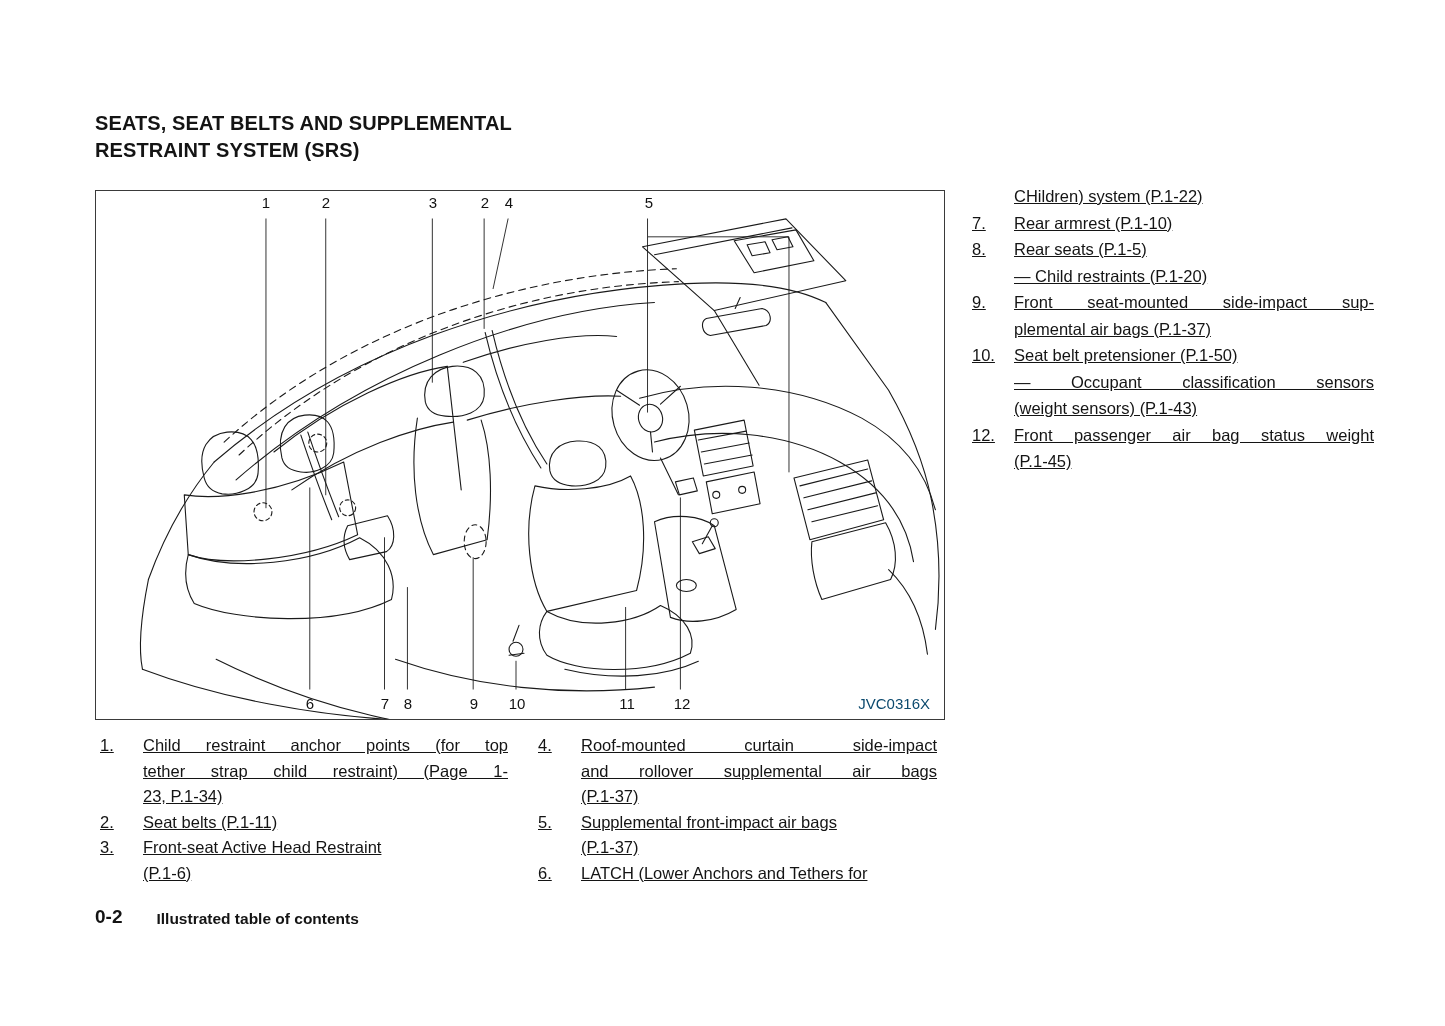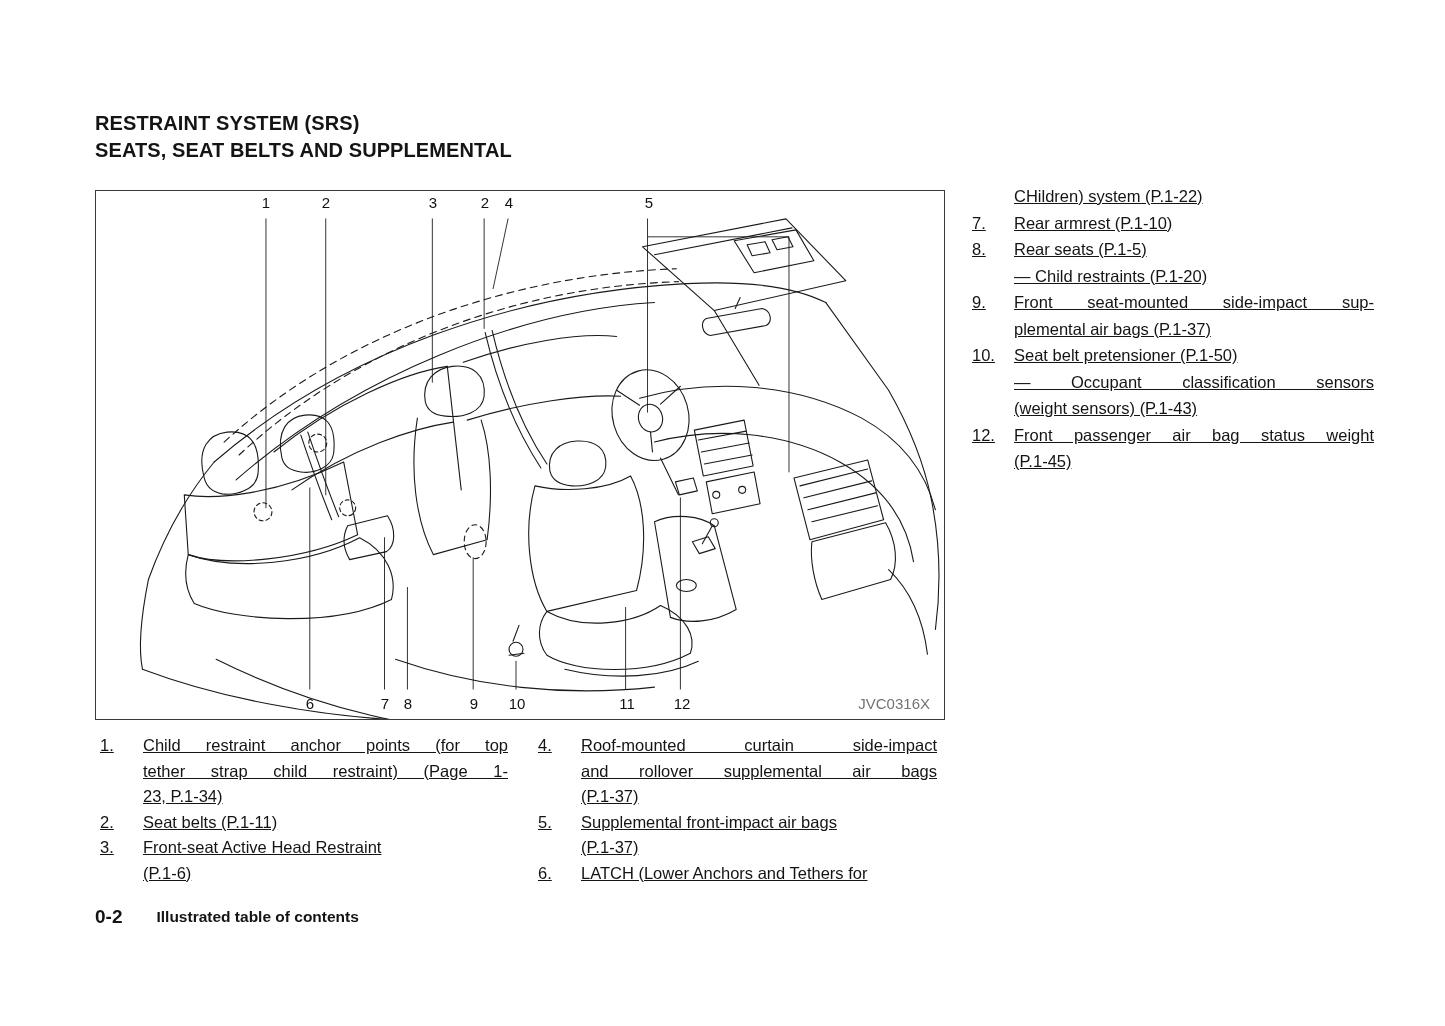--- a/index.html
+++ b/index.html
@@ -17,48 +17,48 @@
   }
   .figure {
     position:absolute; left:95px; top:190px; width:850px; height:530px;
     border:1px solid #3a3a3a; background:#fff;
   }
   .figure svg { position:absolute; left:0; top:0; width:100%; height:100%; }
   .callout {
     position:absolute; transform:translateX(-50%);
     font-size:15px; color:#111; line-height:1;
   }
-  .fig-code { position:absolute; right:14px; bottom:7px; font-size:15px; color:#737373; }
+  .fig-code { position:absolute; right:14px; bottom:7px; font-size:15px; color:#0c4a6e; }
   .right-col {
     position:absolute; left:972px; top:183px; width:402px;
     font-size:16.5px; line-height:26.5px;
   }
   .legend {
     position:absolute; left:95px; top:733px; width:850px;
     font-size:16.5px; line-height:25.5px;
   }
   .col { position:absolute; top:0; }
   .col-left { left:5px; width:408px; }
   .col-mid { left:443px; width:399px; }
   .li { display:flex;text-decoration:underline; }
   .num { width:43px; flex-shrink:0; }
   .right-col .num { width:42px; }
   .txt { flex:1; }
   .line { display:block; }
   .j { text-align:justify; text-align-last:justify; }
-  .footer { position:absolute; left:95px; top:906px; display:flex; align-items:center; }
+  .footer { position:absolute; left:95px; top:906px; display:flex; align-items:flex-end; }
   .page-num { font-size:19px; font-weight:700; }
   .footer-label { font-size:15.5px; font-weight:700; margin-left:34px; }
 </style>
 </head>
 <body>
 
 <div class="title">
+  <div>SEATS, SEAT BELTS AND SUPPLEMENTAL</div>
   <div>RESTRAINT SYSTEM (SRS)</div>
-  <div>SEATS, SEAT BELTS AND SUPPLEMENTAL</div>
 </div>
 
 <div class="figure">
   <svg viewBox="0 0 850 530">
     <g stroke="#1a1a1a" stroke-width="1.1" fill="none" stroke-linecap="round" stroke-linejoin="round">
 
       <g stroke="#333" stroke-width="1">
         <path d="M170,28 V318"></path>
         <path d="M230,28 V305"></path>
         <path d="M337,28 V192"></path>

